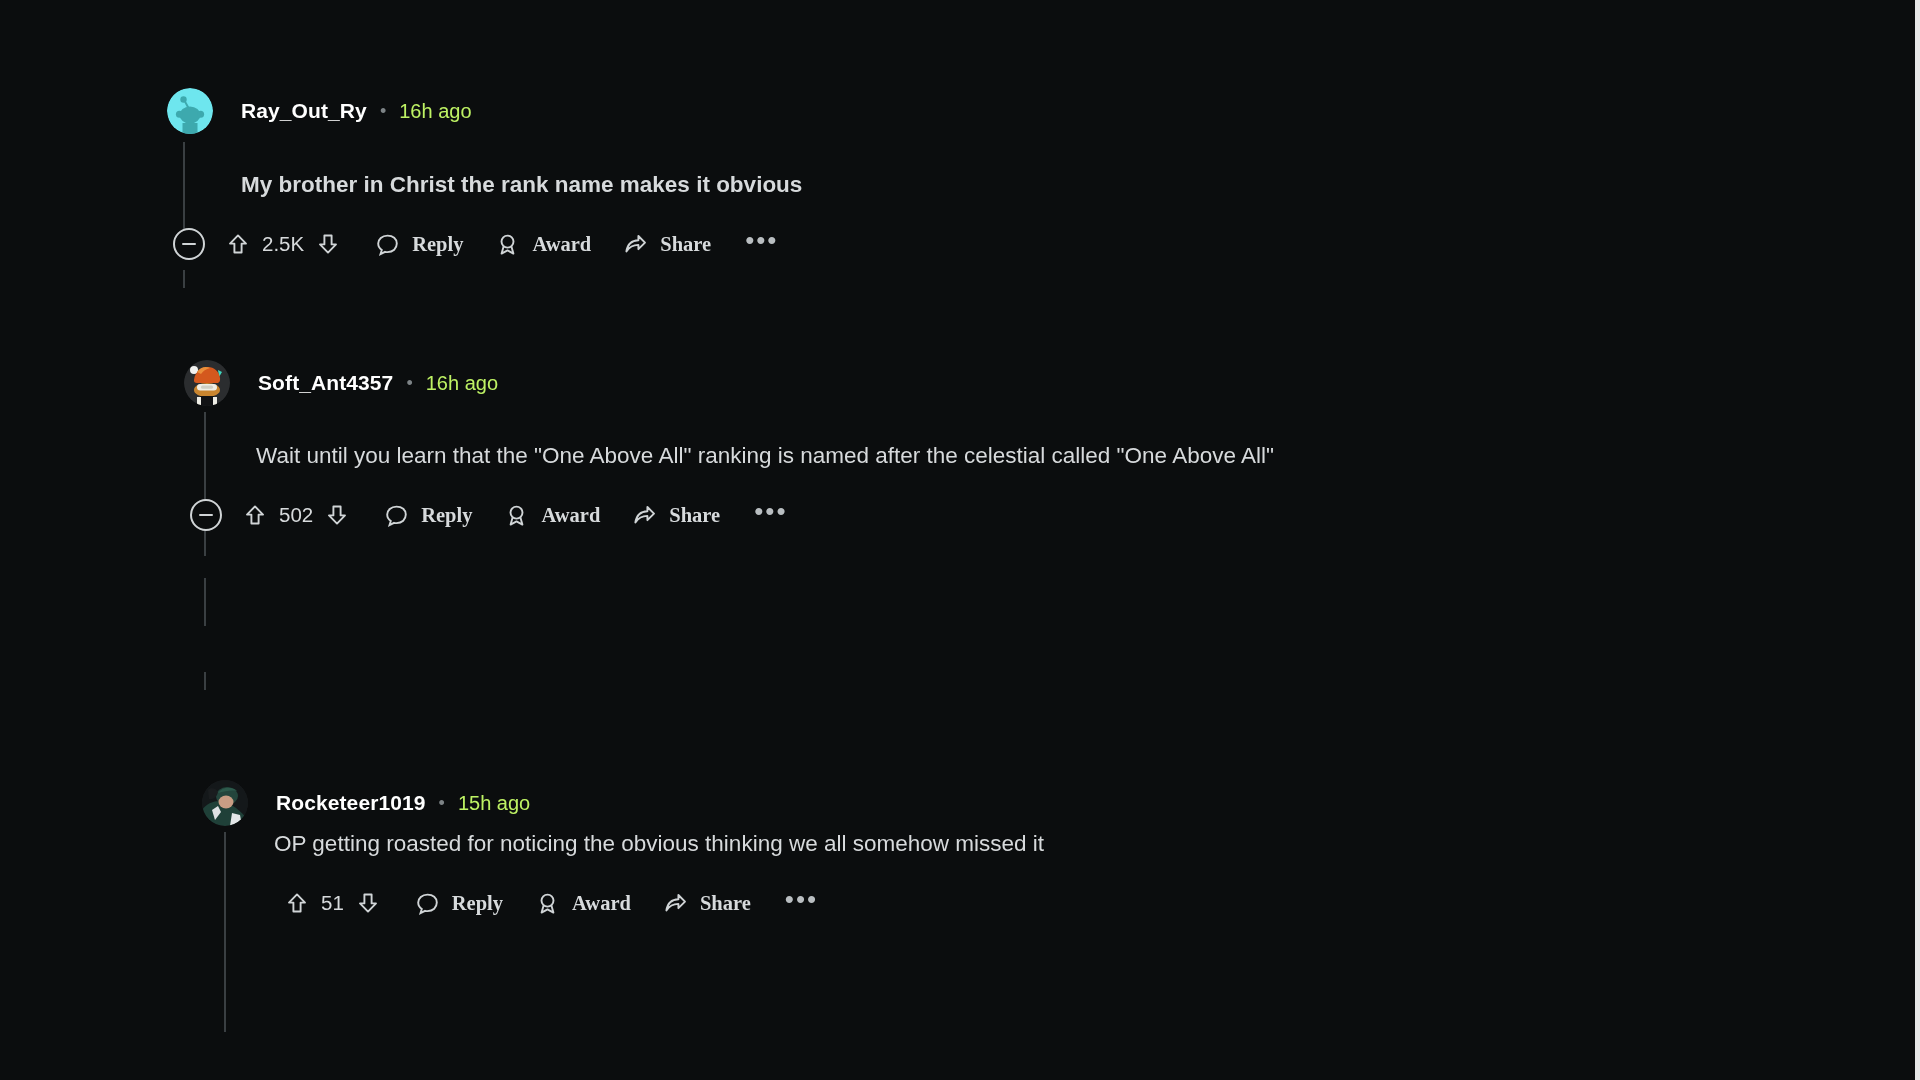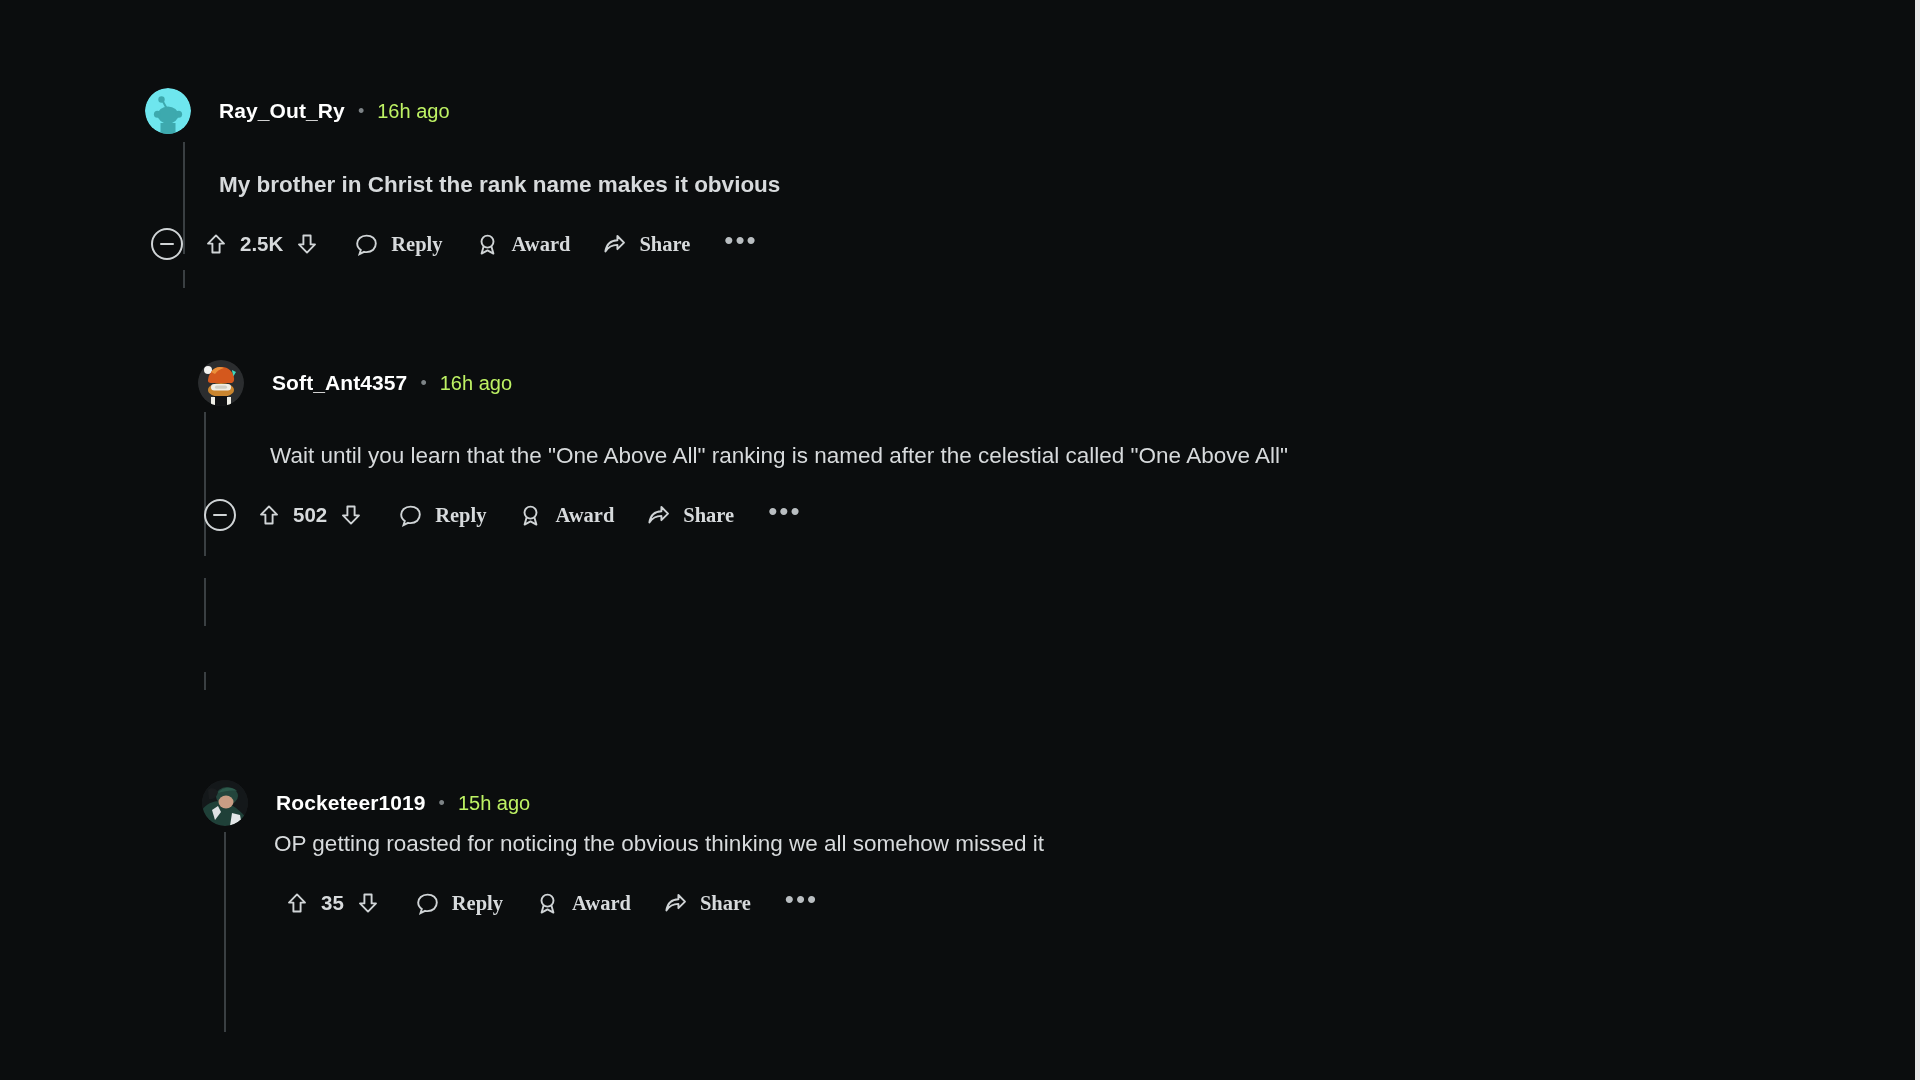--- a/index.html
+++ b/index.html
@@ -33,22 +33,22 @@
     height: 1080px;
     background: #e8e8e8;
   }
 
   
   .comment {
     position: absolute;
   }
 
   
-  .depth-0 { left: 145px; }
-  .depth-1 { left: 198px; }
+  .depth-0 { left: 167px; }
+  .depth-1 { left: 184px; }
   .depth-2 { left: 202px; }
 
   .c1 { top: 88px;  width: 1700px; }
   .c2 { top: 360px; width: 1700px; }
   .c3 { top: 780px; width: 1700px; }
 
   
   .c-header {
     display: flex;
     align-items: center;
@@ -160,21 +160,21 @@
     align-items: center;
     justify-content: center;
     width: 30px;
     height: 30px;
     flex: 0 0 30px;
   }
   .icon-btn svg { display: block; }
 
   .vote-count {
     font-size: 20.5px;
-    font-weight: 700;
+    font-weight: 400;
     color: #d7dadc;
     margin: 0 9px;
     white-space: nowrap;
   }
 
   .action-item {
     display: flex;
     align-items: center;
     margin-left: 32px;
     white-space: nowrap;
@@ -370,21 +370,21 @@
       <p>OP getting roasted for noticing the obvious thinking we all somehow missed it</p>
     </div>
 
     <div class="c-actions">
       <div class="vote-group">
         <div class="icon-btn">
           <svg width="24" height="24" viewBox="0 0 24 24" fill="none" stroke="#d0d4d6" stroke-width="1.9" stroke-linejoin="round" stroke-linecap="round">
             <path d="M12 3.4 L20 11.6 h-4.4 v8.9 h-7.2 v-8.9 H4 Z"></path>
           </svg>
         </div>
-        <span class="vote-count">35</span>
+        <span class="vote-count">51</span>
         <div class="icon-btn">
           <svg width="24" height="24" viewBox="0 0 24 24" fill="none" stroke="#d0d4d6" stroke-width="1.9" stroke-linejoin="round" stroke-linecap="round">
             <path d="M12 20.6 L4 12.4 h4.4 V3.5 h7.2 v8.9 H20 Z"></path>
           </svg>
         </div>
       </div>
       <div class="action-item">
         <svg width="25" height="25" viewBox="0 0 25 25" fill="none" stroke="#d0d4d6" stroke-width="1.9">
           <path d="M12.5 3.6 C7 3.6 3.2 7.2 3.2 11.6 c0 2.6 1.4 4.9 3.6 6.4 l-1.3 4.1 l4.6 -2.3 c0.8 0.2 1.6 0.3 2.4 0.3 c5.5 0 9.3 -3.6 9.3 -8.5 S18 3.6 12.5 3.6 Z"></path>
         </svg>

